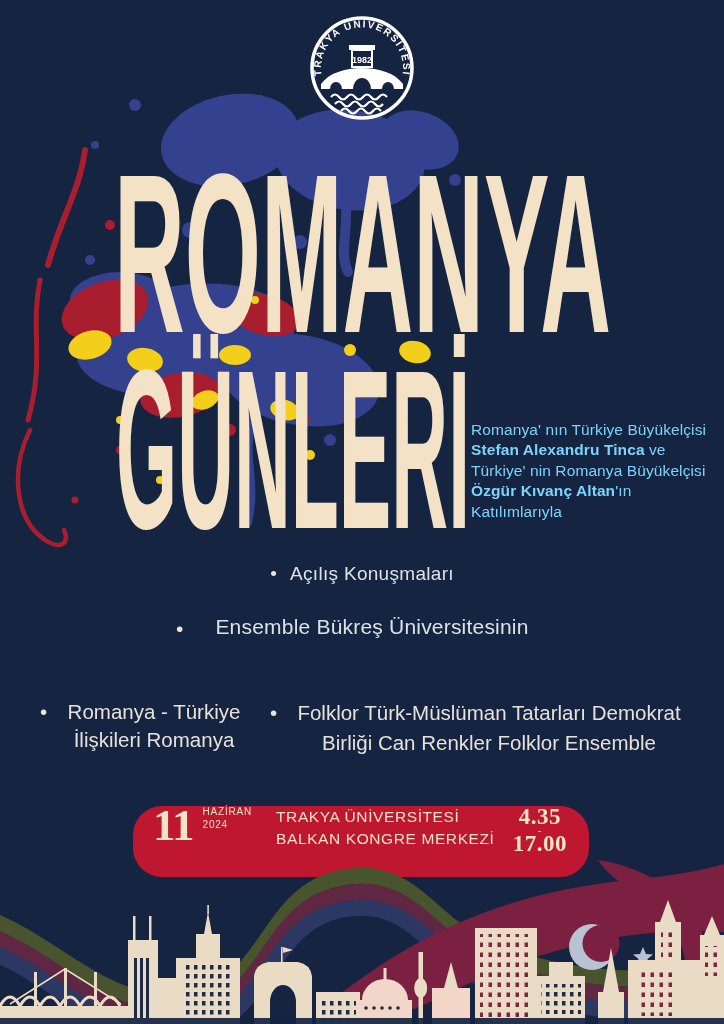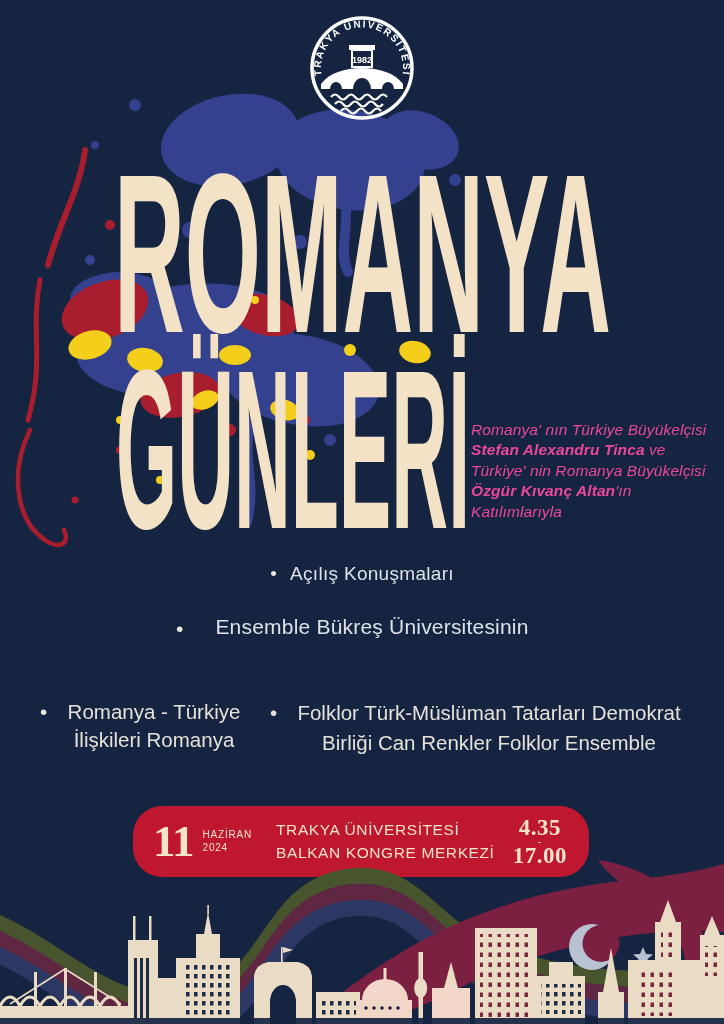--- a/index.html
+++ b/index.html
@@ -6,21 +6,21 @@
   .poster{
     position:relative;width:724px;height:1024px;overflow:hidden;
     background:#152440;
     font-family:"Liberation Sans",sans-serif;
   }
   .abs{position:absolute;}
   svg{display:block;}
   
   .amb{
     position:absolute;left:471px;top:420px;width:238px;
-    font-size:15.5px;line-height:1.32;color:#ec4899;letter-spacing:.1px;font-style:italic;
+    font-size:15.5px;line-height:1.32;color:#7dd3fc;letter-spacing:.1px;
   }
   .amb b{font-weight:700;}
   
   .bullet-dot{color:#e9e5dd;}
   .agenda-1{
     position:absolute;left:0;top:563px;width:724px;text-align:center;
     font-size:19px;color:#dde2e7;letter-spacing:.3px;
   }
   .agenda-1 .bullet-dot{margin-right:13px;}
   .agenda-2{
@@ -35,21 +35,21 @@
   .agenda-3 .bullet-dot{position:absolute;left:10px;top:0;}
   .agenda-4{
     position:absolute;left:266px;top:698px;width:446px;text-align:center;
     font-size:20.5px;color:#e6e2da;line-height:1.44;
   }
   .agenda-4 .bullet-dot{position:absolute;left:4px;top:0;}
   
   .banner{
     position:absolute;left:133px;top:806px;width:456px;height:71px;
     background:#c01731;border-radius:29px;color:#f2e3c9;
-    display:flex;align-items:center;box-sizing:border-box;
+    display:flex;align-items:flex-start;box-sizing:border-box;
     padding:0 22px 0 20px;white-space:nowrap;
   }
   .banner-day{
     font-family:"Liberation Serif",serif;font-weight:700;
     font-size:45px;line-height:.85;letter-spacing:-1px;
   }
   .banner-date{margin-left:9px;font-size:10px;letter-spacing:.8px;line-height:1.25;}
   .banner-venue{margin-left:24px;font-size:15.5px;letter-spacing:.6px;line-height:1.45;}
   .banner-time{
     margin-left:auto;text-align:center;

